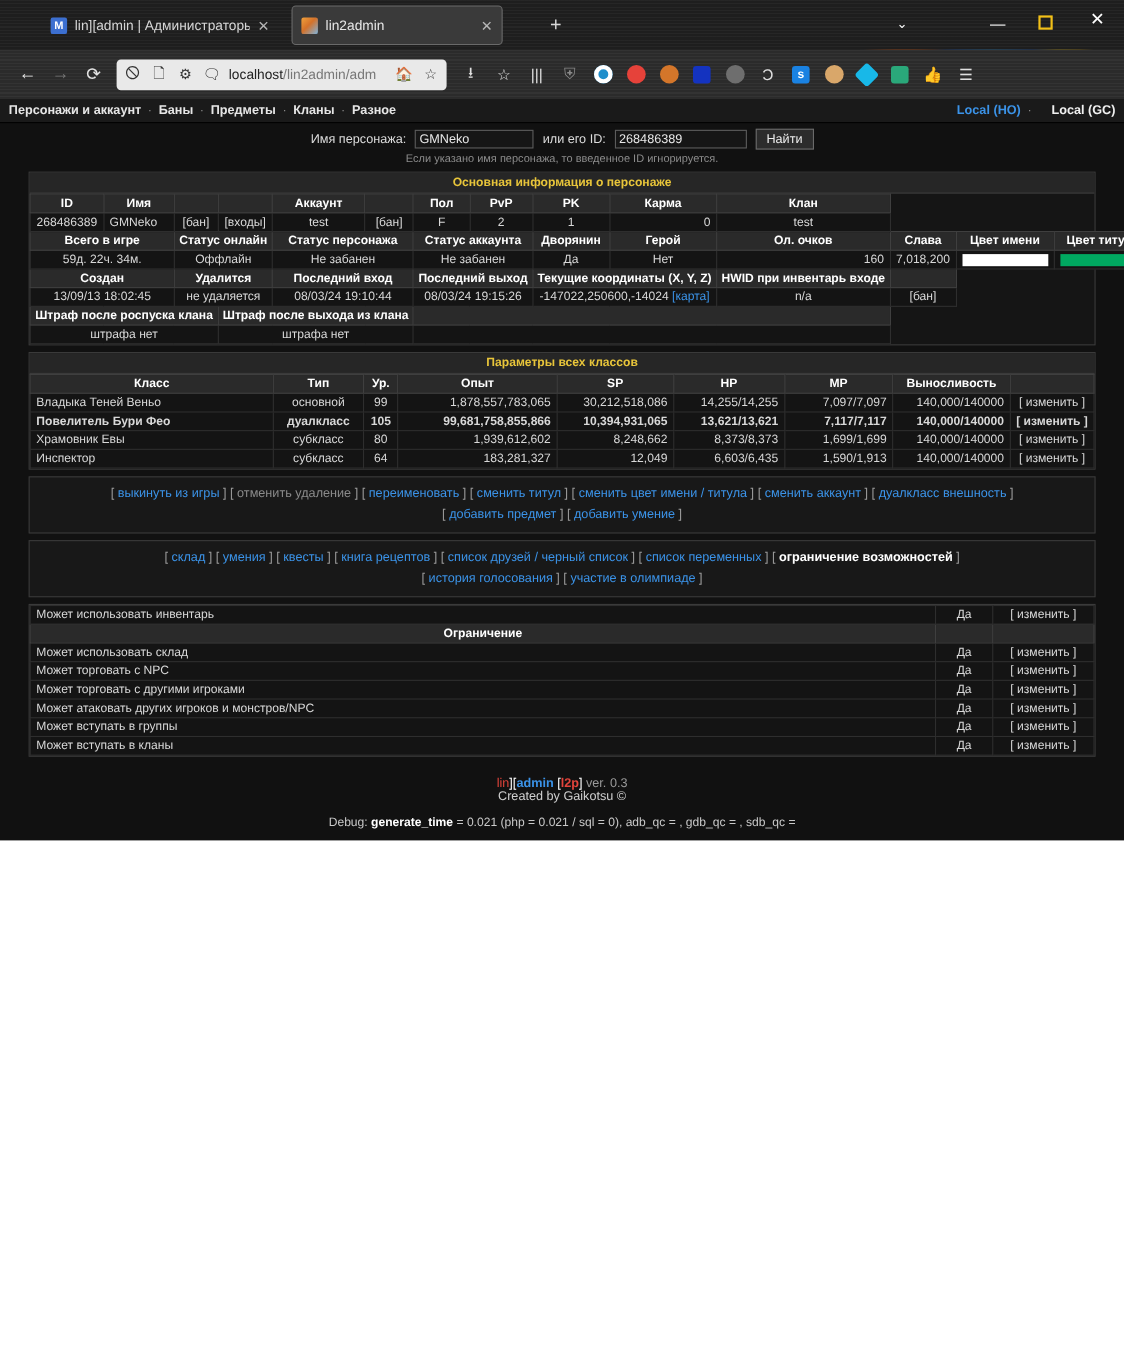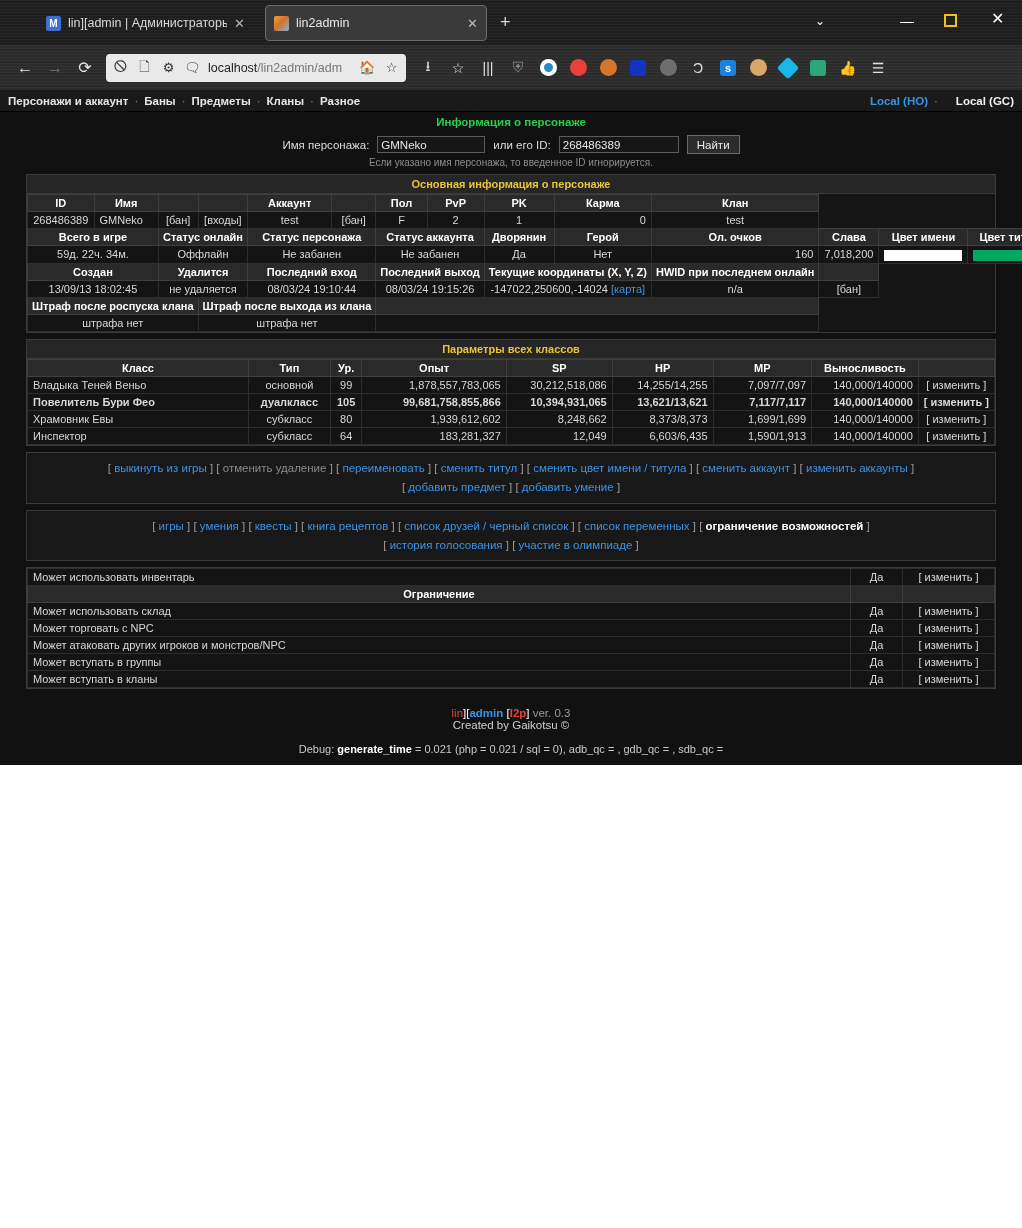--- a/index.html
+++ b/index.html
@@ -33,21 +33,21 @@
     content:""; position:absolute; inset:0;
     background:repeating-linear-gradient(to bottom, rgba(255,255,255,.035) 0 1px, rgba(0,0,0,0) 1px 3px);
     pointer-events:none;
   }
   .tab {
     position:absolute; top:5px; height:36px; display:flex; align-items:center;
     gap:7px; padding:0 8px; font-size:12.5px; color:#d6d6d6; white-space:nowrap;
   }
   .tab.inactive { left:38px; width:215px; }
   .tab.active {
-    left:265px; width:222px; background:#3a3a3a; border:1px solid #6a6a6a;
+    left:265px; width:192px; background:#3a3a3a; border:1px solid #6a6a6a;
     border-radius:4px; color:#e8e8e8;
   }
   .tab .favicon { width:15px; height:15px; flex:0 0 15px; border-radius:2px; }
   .fav-m { background:#3c6fd0; color:#fff; font-size:10px; font-weight:bold; display:flex; align-items:center; justify-content:center; }
   .fav-l2 {
     background:linear-gradient(135deg,#f0a03c 0%,#d4722a 45%,#7fb4dd 100%);
     border-radius:50%;
   }
   .tab .ttl { overflow:hidden; text-overflow:clip; flex:1; }
   .tab .tclose { color:#cfcfcf; font-size:13px; opacity:.85; }
@@ -244,21 +244,20 @@
     <span>Кланы</span>
     <span class="sep">·</span>
     <span>Разное</span>
     <span class="right">
       <span class="l1">Local (HO)</span>
       <span class="sep">·</span>
       <span class="l2">Local (GC)</span>
     </span>
   </div>
 
-  <div class="pagetitle">Информация о персонаже</div>
 
   <div class="searchrow">
     <label>Имя персонажа:</label>
     <input class="inp" id="char-name-input" value="GMNeko" style="">
     <label>или его ID:</label>
     <input class="inp" id="char-id-input" value="268486389" style="">
     <button class="btn">Найти</button>
   </div>
   <div class="hint">Если указано имя персонажа, то введенное ID игнорируется.</div>
 
@@ -319,21 +318,21 @@
         <td><span class="swatch" id="sw-title" style="background: rgb(0, 168, 96);"></span></td>
 
       </tr>
 
       <tr>
         <th colspan="2">Создан</th>
         <th colspan="2">Удалится</th>
         <th colspan="2">Последний вход</th>
         <th colspan="2">Последний выход</th>
         <th colspan="2">Текущие координаты (X, Y, Z)</th>
-        <th>HWID при последнем онлайн</th>
+        <th>HWID при инвентарь входе</th>
         <th></th>
       </tr>
       <tr>
         <td colspan="2">13/09/13 18:02:45</td>
         <td colspan="2" class="muted">не удаляется</td>
         <td colspan="2">08/03/24 19:10:44</td>
         <td colspan="2">08/03/24 19:15:26</td>
         <td colspan="2"><span>-147022,250600,-14024</span> <span class="blue">[карта]</span></td>
         <td class="muted">n/a</td>
         <td class="muted">[бан]</td>
@@ -417,31 +416,31 @@
   </div>
 
   <div class="linkbar">
     <div>
       <span class="br">[ </span><span class="lnk">выкинуть из игры</span><span class="br"> ]</span>
       <span class="br">[ </span><span class="dis">отменить удаление</span><span class="br"> ]</span>
       <span class="br">[ </span><span class="lnk">переименовать</span><span class="br"> ]</span>
       <span class="br">[ </span><span class="lnk">сменить титул</span><span class="br"> ]</span>
       <span class="br">[ </span><span class="lnk">сменить цвет имени / титула</span><span class="br"> ]</span>
       <span class="br">[ </span><span class="lnk">сменить аккаунт</span><span class="br"> ]</span>
-      <span class="br">[ </span><span class="lnk">изменить аккаунты</span><span class="br"> ]</span>
+      <span class="br">[ </span><span class="lnk">дуалкласс внешность</span><span class="br"> ]</span>
     </div>
     <div>
       <span class="br">[ </span><span class="lnk">добавить предмет</span><span class="br"> ]</span>
       <span class="br">[ </span><span class="lnk">добавить умение</span><span class="br"> ]</span>
     </div>
   </div>
 
   <div class="linkbar">
     <div>
-      <span class="br">[ </span><span class="lnk">игры</span><span class="br"> ]</span>
+      <span class="br">[ </span><span class="lnk">склад</span><span class="br"> ]</span>
       <span class="br">[ </span><span class="lnk">умения</span><span class="br"> ]</span>
       <span class="br">[ </span><span class="lnk">квесты</span><span class="br"> ]</span>
       <span class="br">[ </span><span class="lnk">книга рецептов</span><span class="br"> ]</span>
       <span class="br">[ </span><span class="lnk">список друзей / черный список</span><span class="br"> ]</span>
       <span class="br">[ </span><span class="lnk">список переменных</span><span class="br"> ]</span>
       <span class="br">[ </span><span class="cur">ограничение возможностей</span><span class="br"> ]</span>
     </div>
     <div>
       <span class="br">[ </span><span class="lnk">история голосования</span><span class="br"> ]</span>
       <span class="br">[ </span><span class="lnk">участие в олимпиаде</span><span class="br"> ]</span>
@@ -465,20 +464,25 @@
         <td class="l">Может использовать склад</td>
         <td class="green">Да</td>
         <td class="blue">[ изменить ]</td>
       </tr>
       <tr>
         <td class="l">Может торговать с NPC</td>
         <td class="green">Да</td>
         <td class="blue">[ изменить ]</td>
       </tr>
       <tr>
+        <td class="l">Может торговать с другими игроками</td>
+        <td class="green">Да</td>
+        <td class="blue">[ изменить ]</td>
+      </tr>
+      <tr>
         <td class="l">Может атаковать других игроков и монстров/NPC</td>
         <td class="green">Да</td>
         <td class="blue">[ изменить ]</td>
       </tr>
       <tr>
         <td class="l">Может вступать в группы</td>
         <td class="green">Да</td>
         <td class="blue">[ изменить ]</td>
       </tr>
       <tr>

